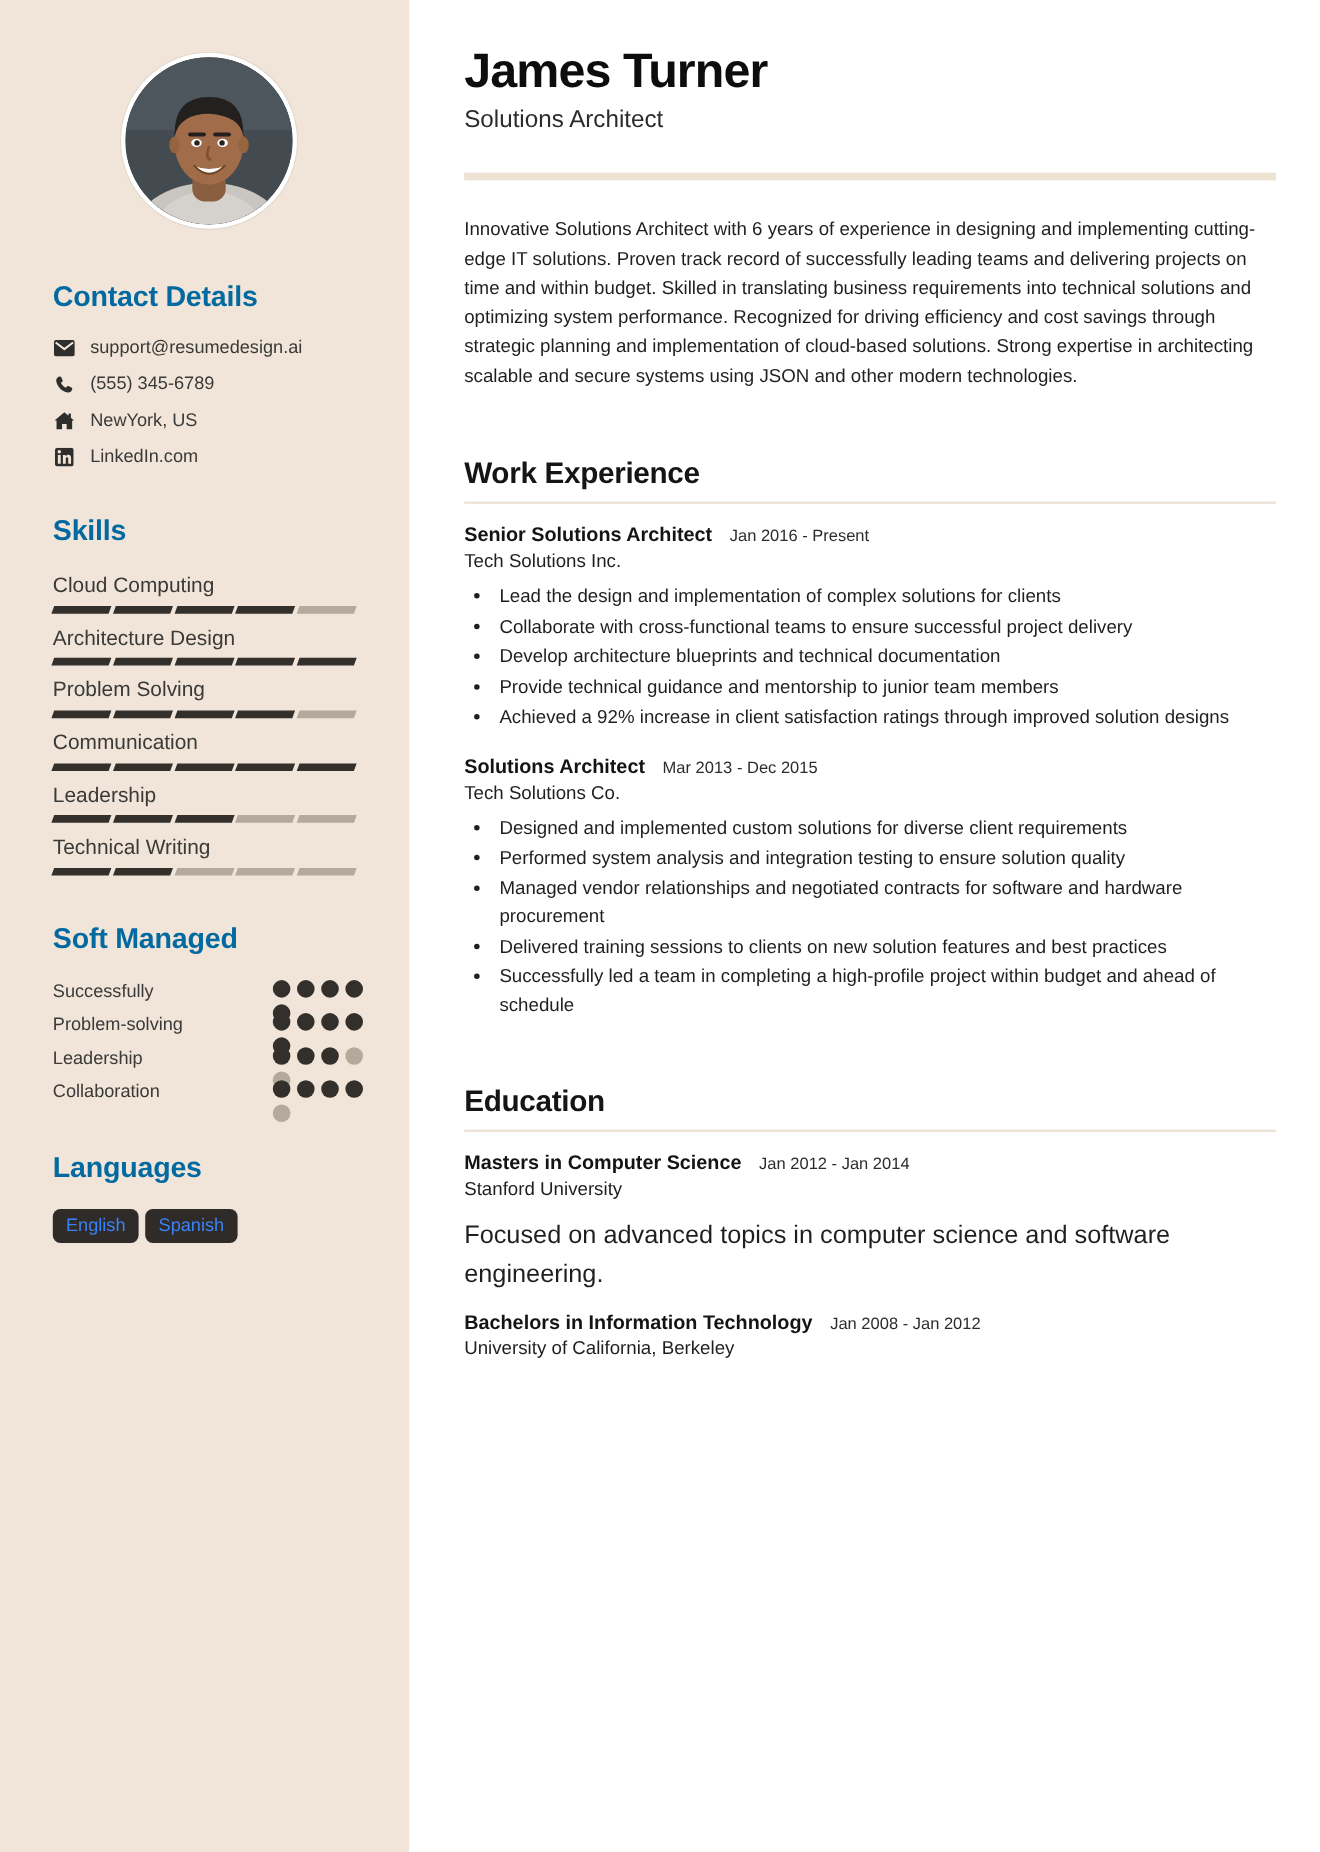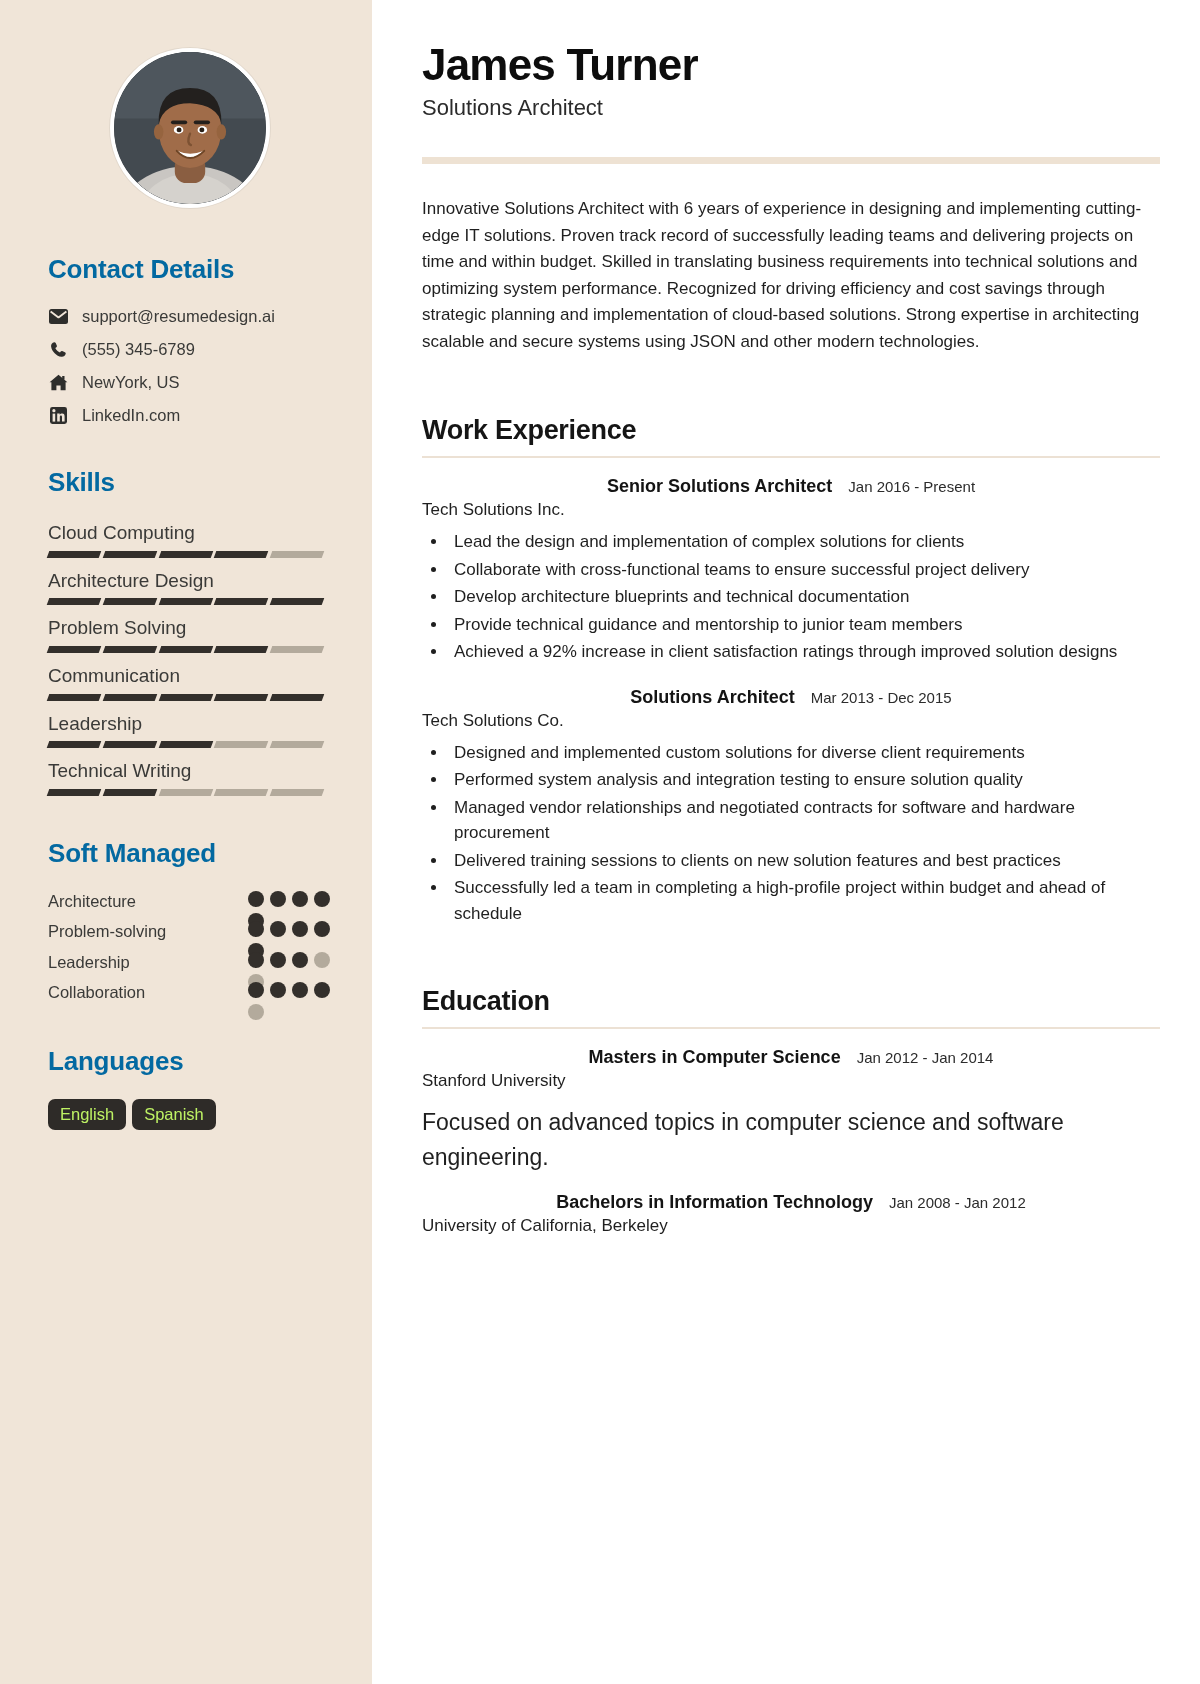--- a/index.html
+++ b/index.html
@@ -118,21 +118,21 @@
     height: 16px;
     border-radius: 50%;
     background: #b3aa9c;
   }
   .dot.on { background: #332f2b; }
 
   
   .lang-wrap { display: flex; gap: 6px; flex-wrap: wrap; }
   .lang-badge {
     background: #2e2b28;
-    color: #bef264;
+    color: #3b82f6;
     font-size: 16.5px;
     padding: 6px 12px 7px;
     border-radius: 7px;
     line-height: 1.1;
   }
 
   
   .main {
     flex: 1;
     padding: 40px 40px 40px 50px;
@@ -171,21 +171,21 @@
   }
   .sec-rule {
     height: 2px;
     background: #ece1d4;
     margin: 10px 0 18px 0;
   }
 
   .entry { margin-bottom: 22px; }
   .entry-head {
     display: flex;
-    justify-content: center;
+    justify-content: flex-start;
     align-items: baseline;
     gap: 16px;
   }
   .entry-title {
     font-size: 18px;
     font-weight: bold;
     color: #141414;
   }
   .entry-date {
     font-size: 15px;
@@ -369,21 +369,21 @@
               <span class="seg"></span>
             </div>
           </div>
         </div>
     </div>
 
     <div class="side-block">
       <div class="side-h2">Soft Managed</div>
       <div id="soft-skills-list">
           <div class="soft-row">
-            <div class="soft-label">Architecture</div>
+            <div class="soft-label">Successfully</div>
             <div class="dots">
               <span class="dot on"></span>
               <span class="dot on"></span>
               <span class="dot on"></span>
               <span class="dot on"></span>
               <span class="dot on"></span>
             </div>
           </div>
           <div class="soft-row">
             <div class="soft-label">Problem-solving</div>

